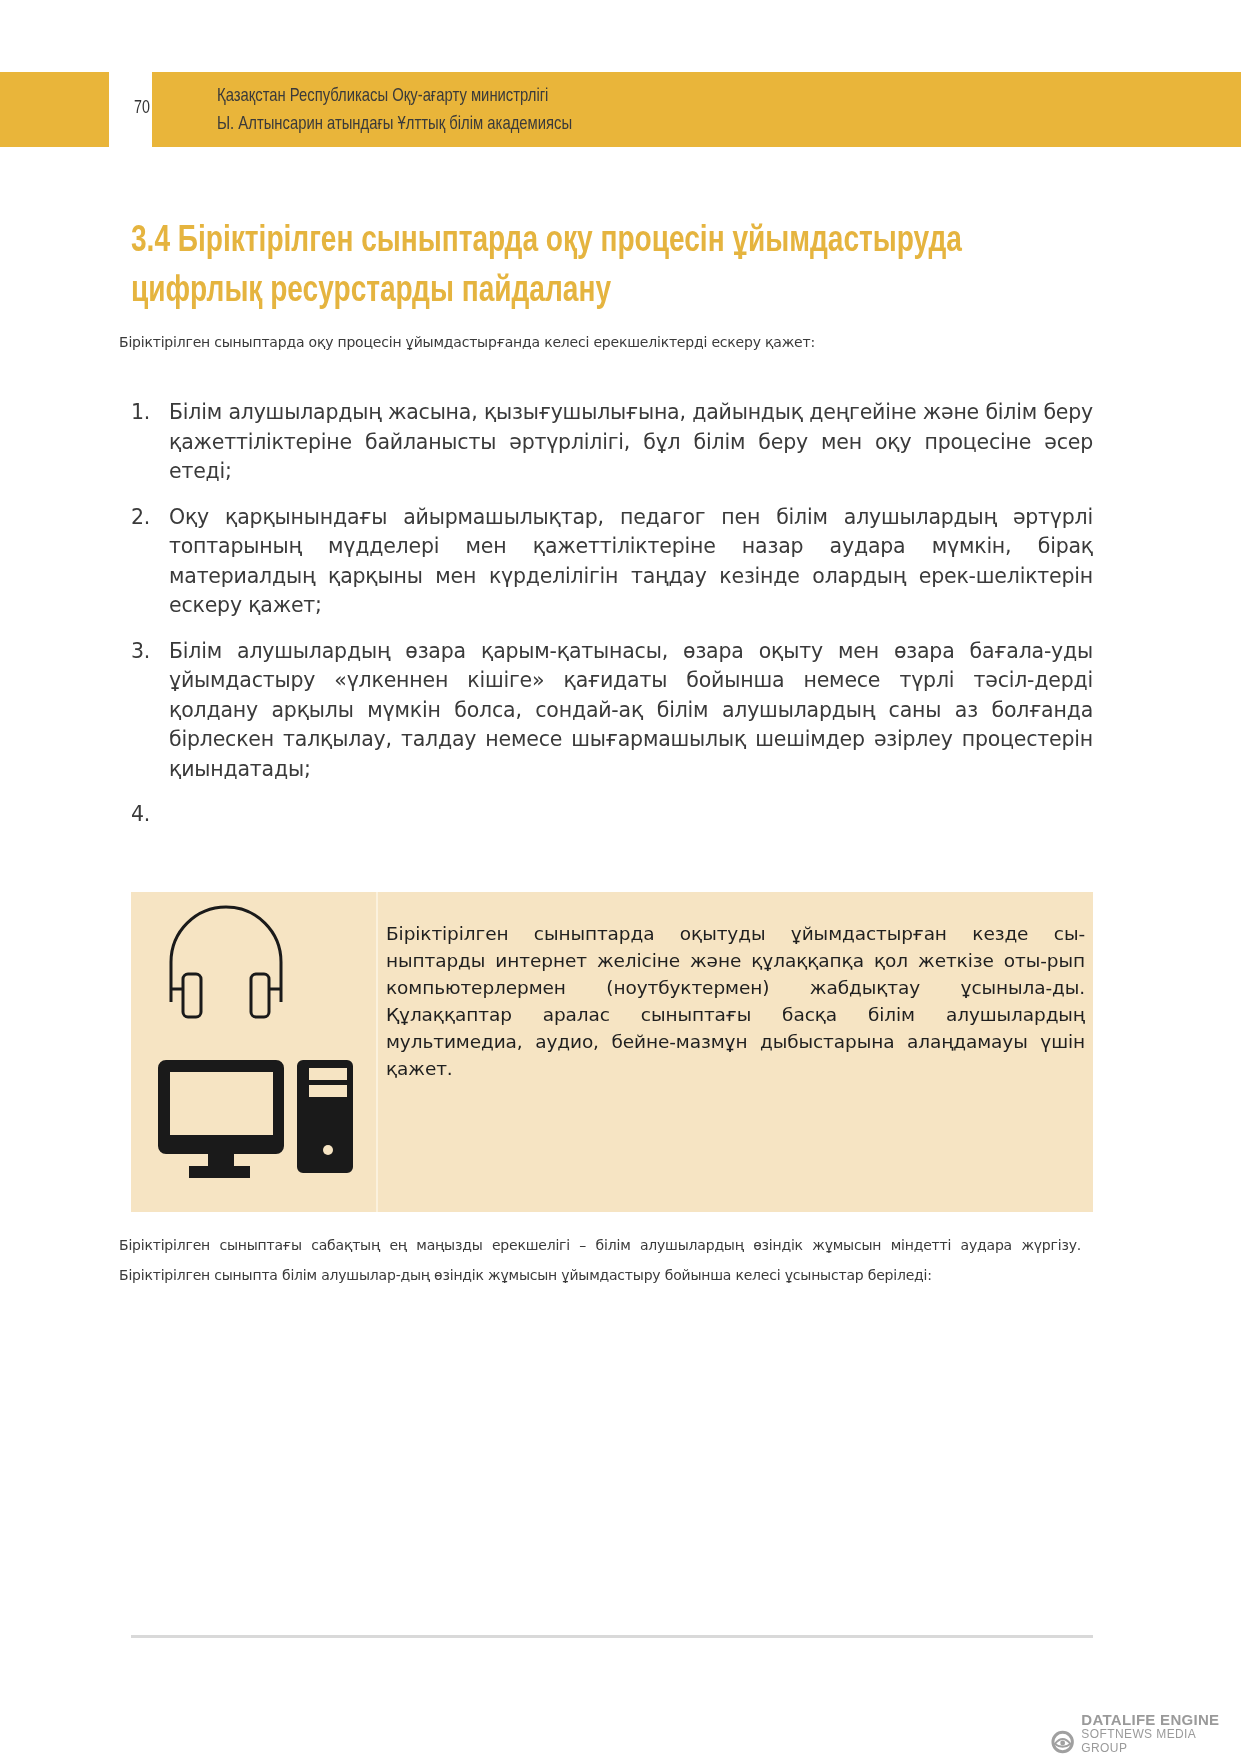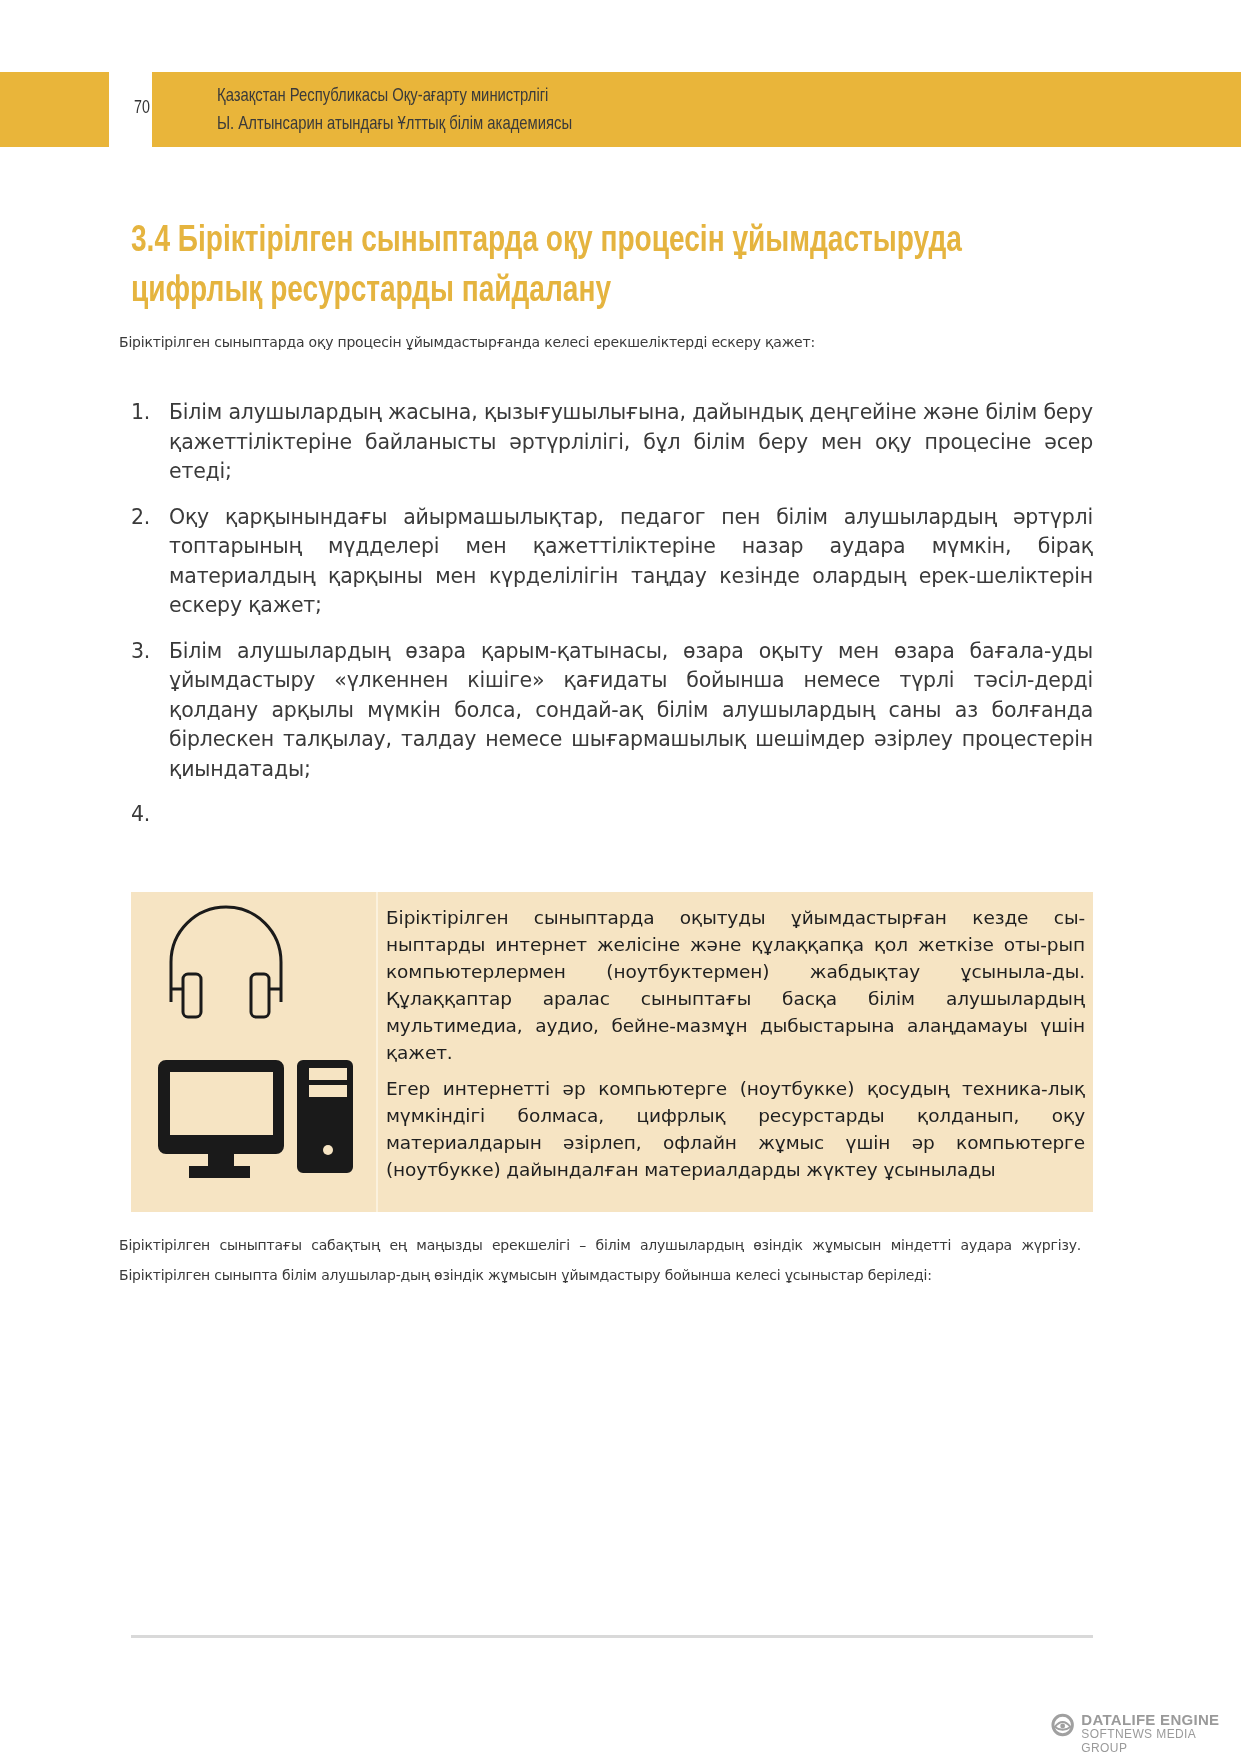--- a/index.html
+++ b/index.html
@@ -36,28 +36,28 @@
   .list { position: absolute; left: 131px; top: 398px; width: 962px; margin: 0; padding: 0; list-style: none; }
   .list li { position: relative; padding-left: 38px; font-size: 20.5px; line-height: 29.5px;
     text-align: justify; margin-bottom: 16px; color: #3a3a3a; letter-spacing: -0.2px; }
   .list li .num { position: absolute; left: 0; top: 0; }
   .callout {
     position: absolute; left: 131px; top: 892px; width: 962px; height: 320px; background: #f6e4c3;
     display: flex;
   }
   .callout-icon-area { width: 245px; height: 100%; border-right: 2px solid #fbf1dd; position: relative; }
   .callout-text {
-    flex: 1; padding: 12px 8px 0 8px; font-size: 18.5px; line-height: 27px; color: #1f1f1f;
+    flex: 1; padding: 28px 8px 0 8px; font-size: 18.5px; line-height: 27px; color: #1f1f1f;
     text-align: justify; letter-spacing: -0.1px;
   }
   .callout-text p { margin: 0 0 9px 0; }
   .outro { top: 1230px; }
   .footer-rule { position: absolute; left: 131px; top: 1635px; width: 962px; height: 3px; background: #d9d9d9; }
   .dle {
-    position: absolute; left: 1050px; top: 1712px; display: flex; align-items: flex-start; gap: 6px; color: #9a9a9a;
+    position: absolute; left: 1050px; top: 1712px; display: flex; align-items: flex-end; gap: 6px; color: #9a9a9a;
   }
   .dle-name { font-family: "Liberation Sans", sans-serif; font-weight: bold; font-size: 15px; line-height: 15px; letter-spacing: 0.3px; }
   .dle-sub { font-family: "Liberation Sans", sans-serif; font-size: 12px; letter-spacing: 0.4px; }
 </style>
 </head>
 <body>
 
 <div class="band-left"></div>
 <div class="page-num">70</div>
 <div class="band-right"></div>
@@ -97,21 +97,20 @@
         <rect x="77" y="262" width="26" height="14"></rect>
         <rect x="58" y="274" width="61" height="12"></rect>
 
         <path d="M 172 168 h 44 a 6 6 0 0 1 6 6 v 101 a 6 6 0 0 1 -6 6 h -44 a 6 6 0 0 1 -6 -6 v -101 a 6 6 0 0 1 6 -6 z M 178 176 v 12 h 38 v -12 z M 178 193 v 12 h 38 v -12 z" fill-rule="evenodd"></path>
         <circle cx="197" cy="258" r="5" fill="#f6e4c3"></circle>
       </g>
     </svg>
   </div>
   <div class="callout-text">
     <p>Біріктірілген сыныптарда оқытуды ұйымдастырған кезде сы-ныптарды интернет желісіне және құлаққапқа қол жеткізе оты-рып компьютерлермен (ноутбуктермен) жабдықтау ұсыныла-ды. Құлаққаптар аралас сыныптағы басқа білім алушылардың мультимедиа, аудио, бейне-мазмұн дыбыстарына алаңдамауы үшін қажет.</p>
-    <p>Егер интернетті әр компьютерге (ноутбукке) қосудың техника-лық мүмкіндігі болмаса, цифрлық ресурстарды қолданып, оқу материалдарын әзірлеп, офлайн жұмыс үшін әр компьютерге (ноутбукке) дайындалған материалдарды жүктеу ұсынылады</p>
   </div>
 </div>
 
 <div class="body-text outro">Біріктірілген сыныптағы сабақтың ең маңызды ерекшелігі – білім алушылардың өзіндік жұмысын міндетті аудара жүргізу. Біріктірілген сыныпта білім алушылар-дың өзіндік жұмысын ұйымдастыру бойынша келесі ұсыныстар беріледі:</div>
 
 <div class="footer-rule"></div>
 
 <div class="dle">
   <svg width="26" height="26" viewBox="0 0 26 26">
     <circle cx="13" cy="13" r="10" fill="none" stroke="#a0a0a0" stroke-width="3"></circle>

